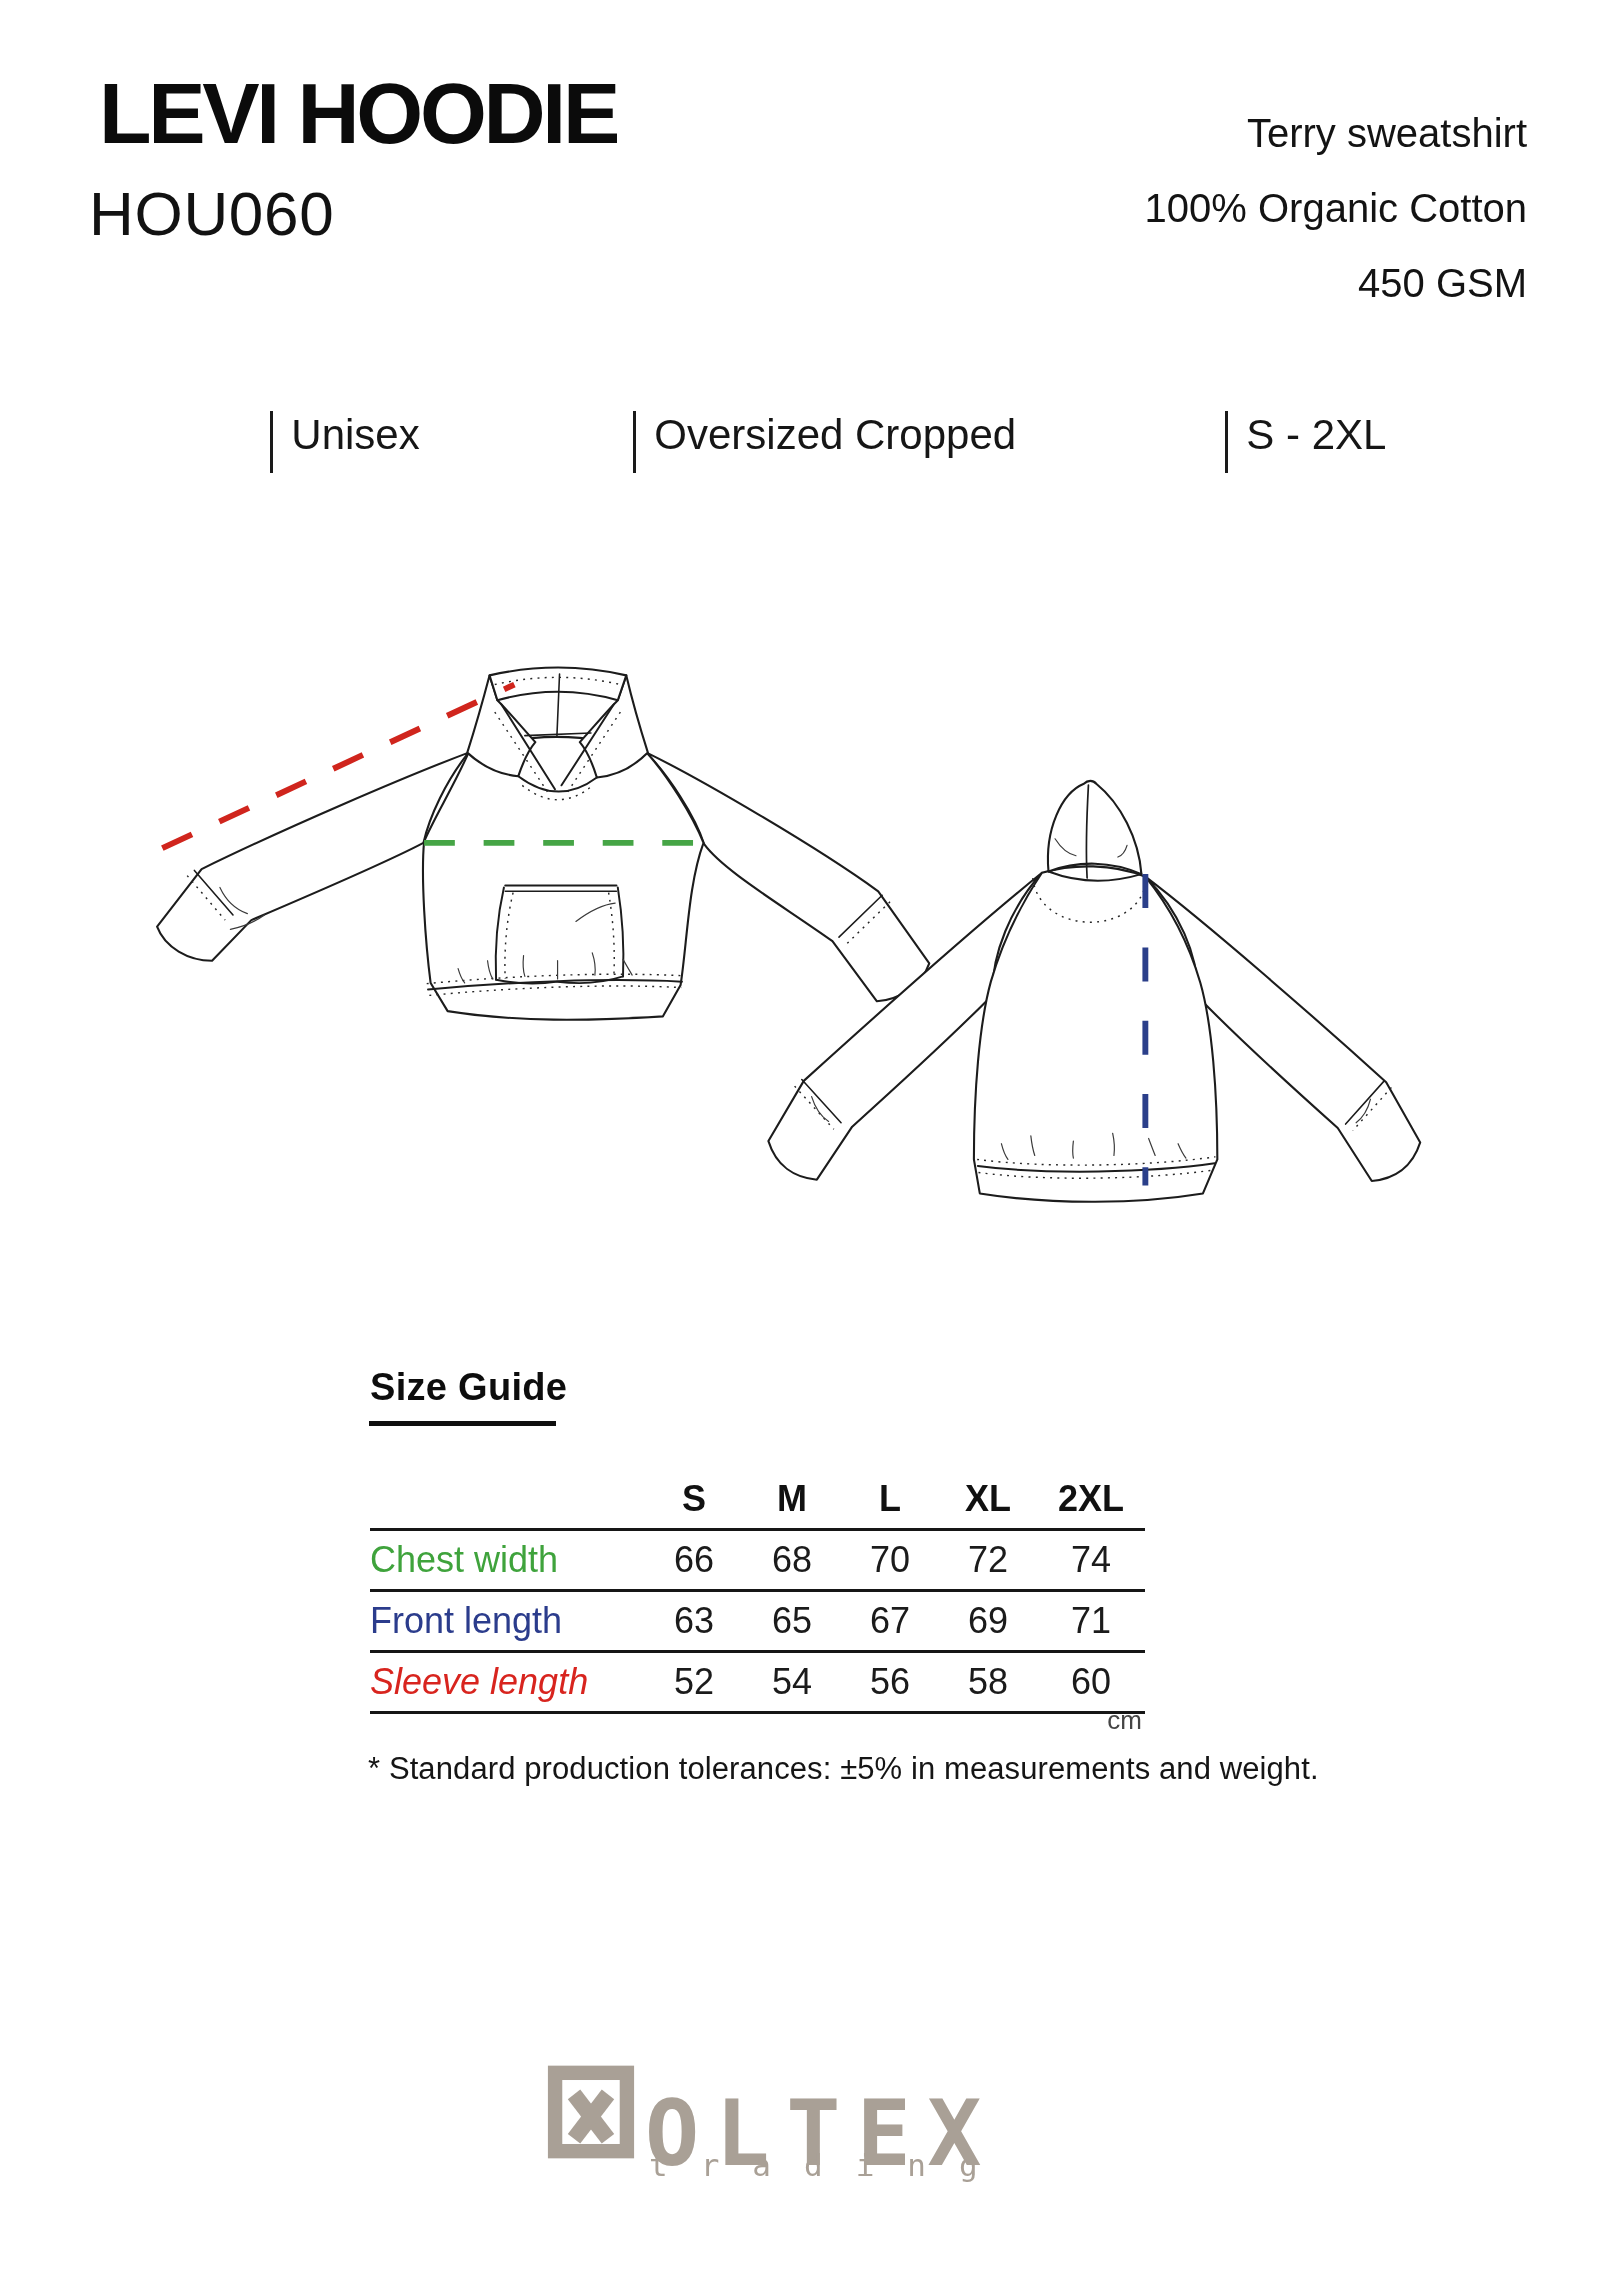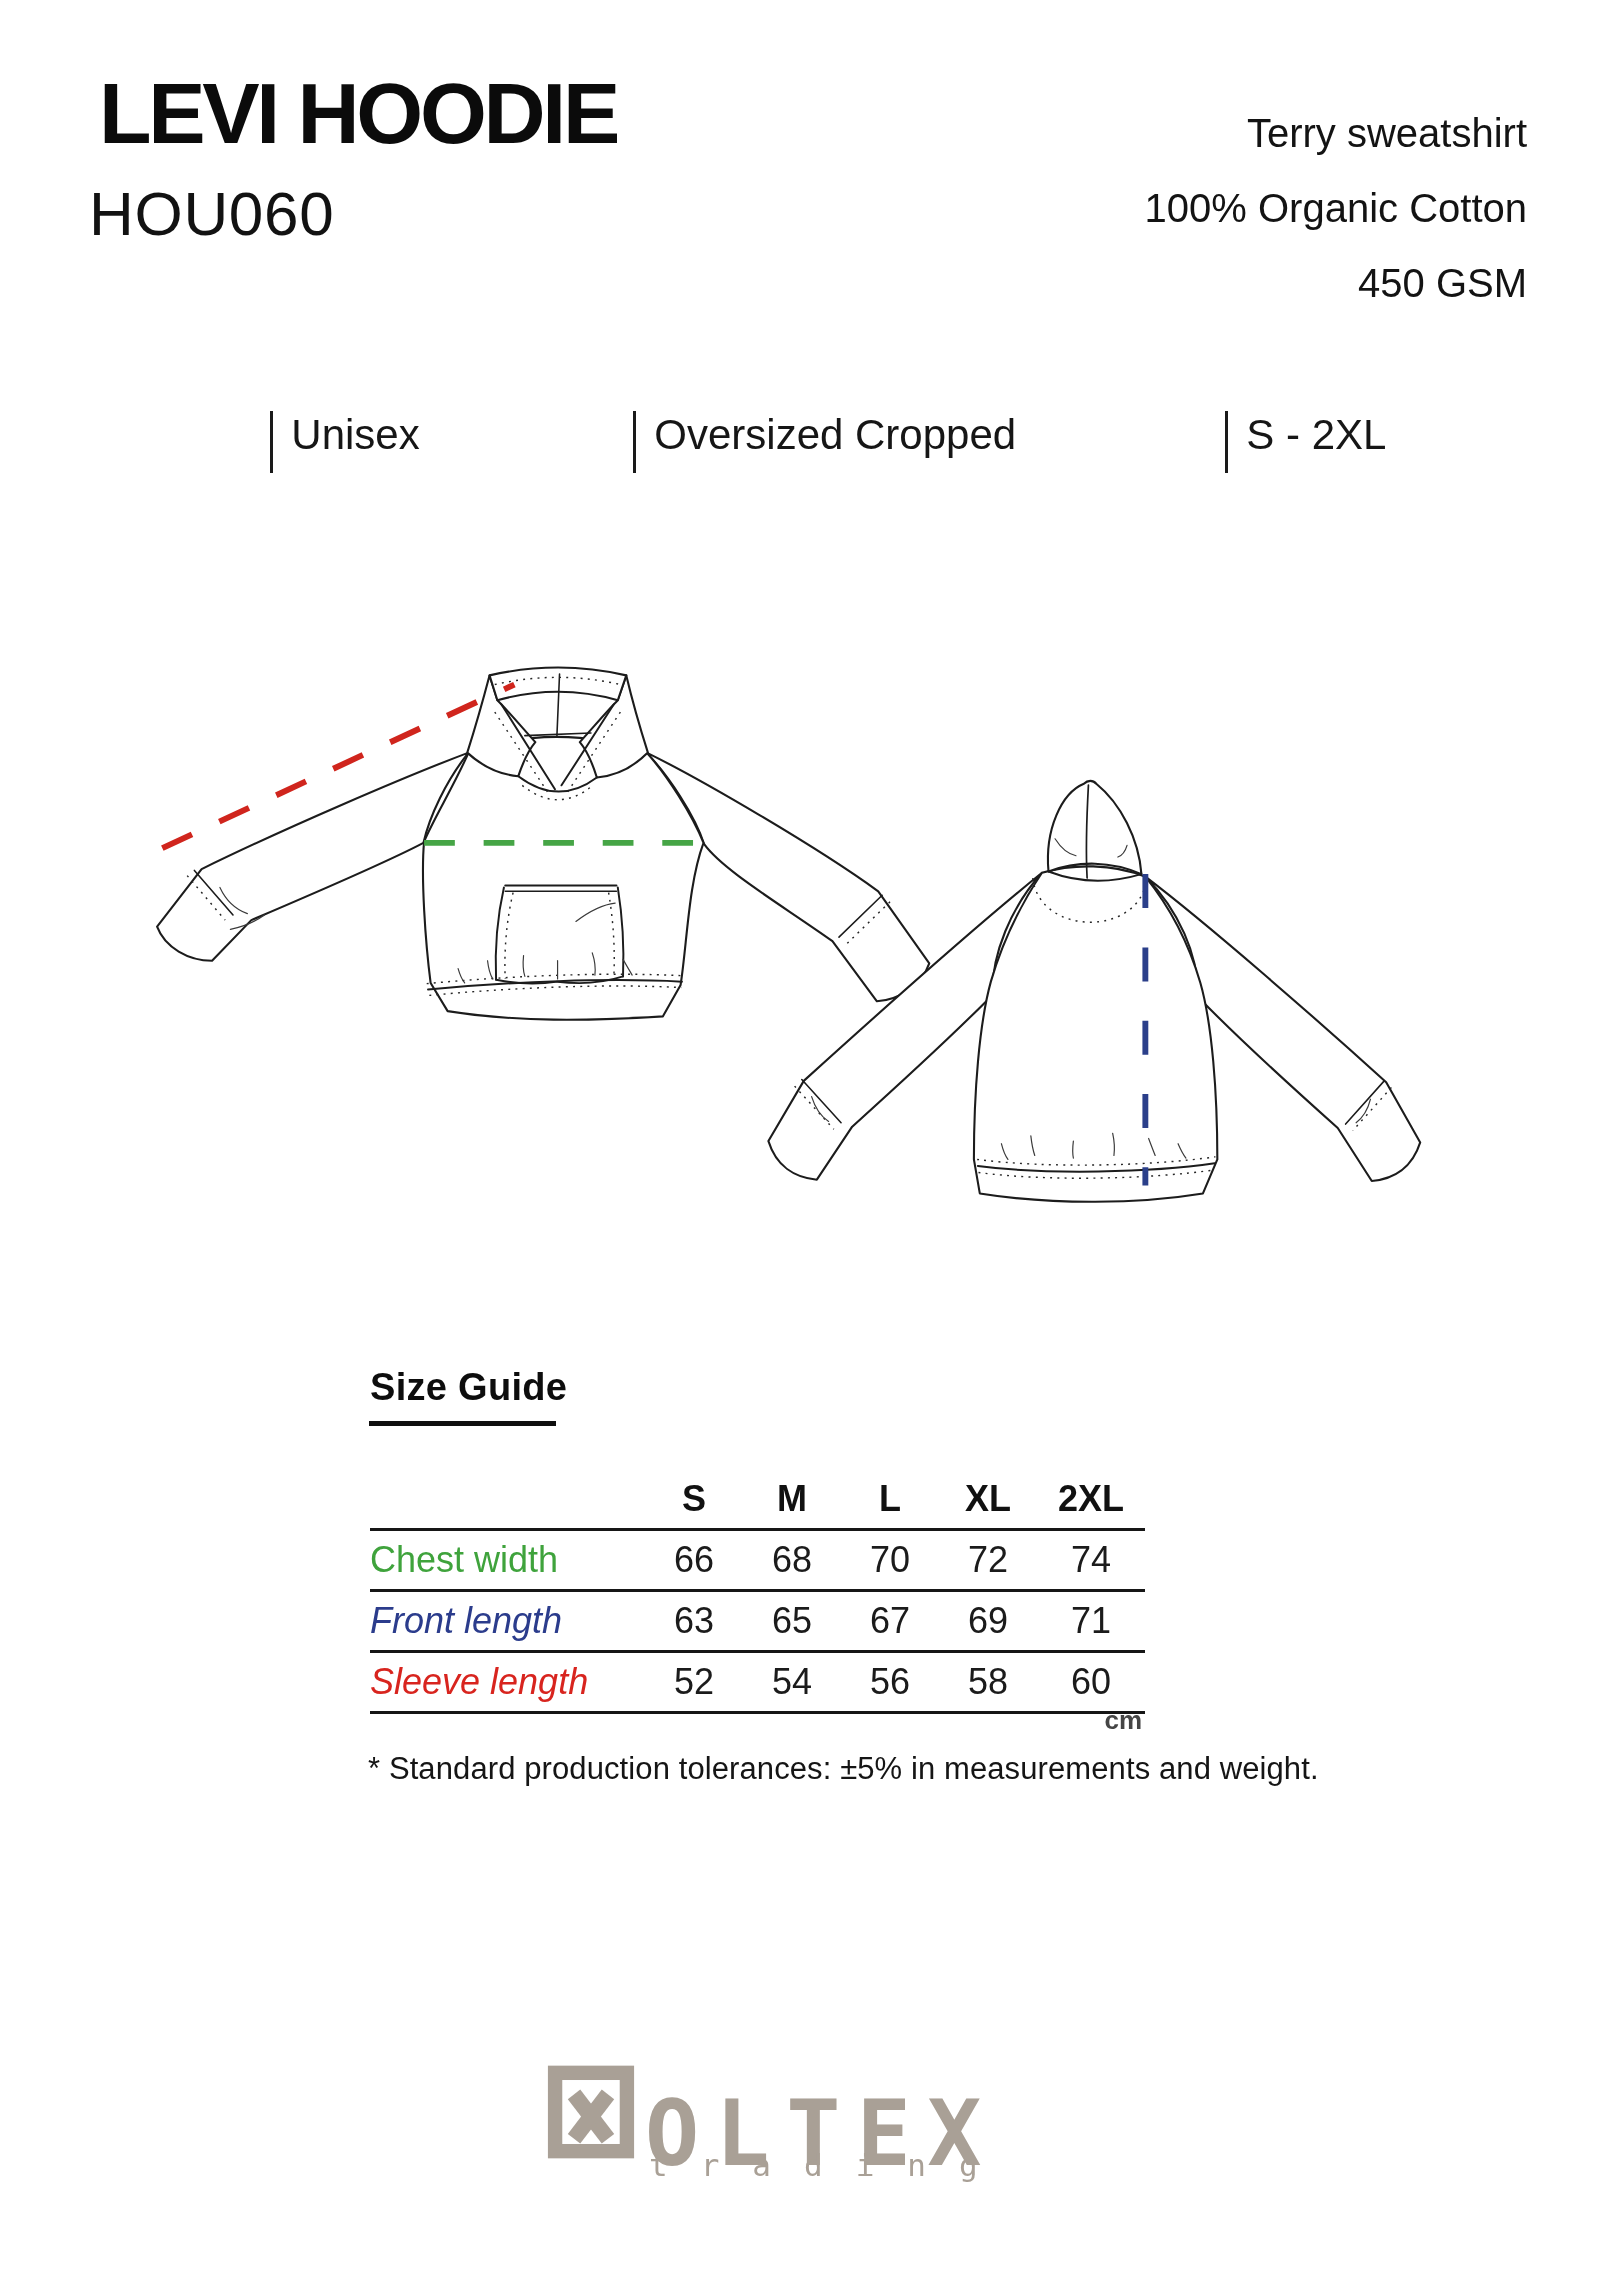--- a/index.html
+++ b/index.html
@@ -53,21 +53,21 @@
     align-items:center;height:58px;
   }
   .sg-row.head{height:59px;}
   .sg-row.r{border-top:3.3px solid #161616;}
   .sg-row.last{border-bottom:3.3px solid #161616;}
   .sg-cell{text-align:center;font-size:36px;color:#1b1b1b;}
   .sg-cell.h{font-weight:bold;color:#111;}
   .sg-label{text-align:left;font-size:36px;font-weight:400;}
   .unit{
     left:1011px;top:1705px;width:131px;
-    text-align:right;font-size:26px;color:#454545;font-weight:bold;
+    text-align:right;font-size:26px;color:#454545;
   }
   .footnote{
     left:368px;top:1751px;
     font-size:31px;color:#151515;letter-spacing:0.1px;
   }
 
   
   .logo{left:547px;top:2065px;width:458px;height:124px;}
   .logo-word{
     position:absolute;left:98px;top:0;
@@ -207,21 +207,21 @@
     </div>
     <div class="sg-row r">
       <div class="sg-label" style="color: rgb(63, 163, 60);">Chest width</div>
       <div class="sg-cell">66</div>
       <div class="sg-cell">68</div>
       <div class="sg-cell">70</div>
       <div class="sg-cell">72</div>
       <div class="sg-cell">74</div>
     </div>
     <div class="sg-row r">
-      <div class="sg-label" style="color: rgb(43, 60, 140); font-style: italic;">Front length</div>
+      <div class="sg-label" style="color: rgb(43, 60, 140);">Front length</div>
       <div class="sg-cell">63</div>
       <div class="sg-cell">65</div>
       <div class="sg-cell">67</div>
       <div class="sg-cell">69</div>
       <div class="sg-cell">71</div>
     </div>
     <div class="sg-row r last">
       <div class="sg-label" style="color: rgb(216, 36, 30); font-style: italic;">Sleeve length</div>
       <div class="sg-cell">52</div>
       <div class="sg-cell">54</div>

